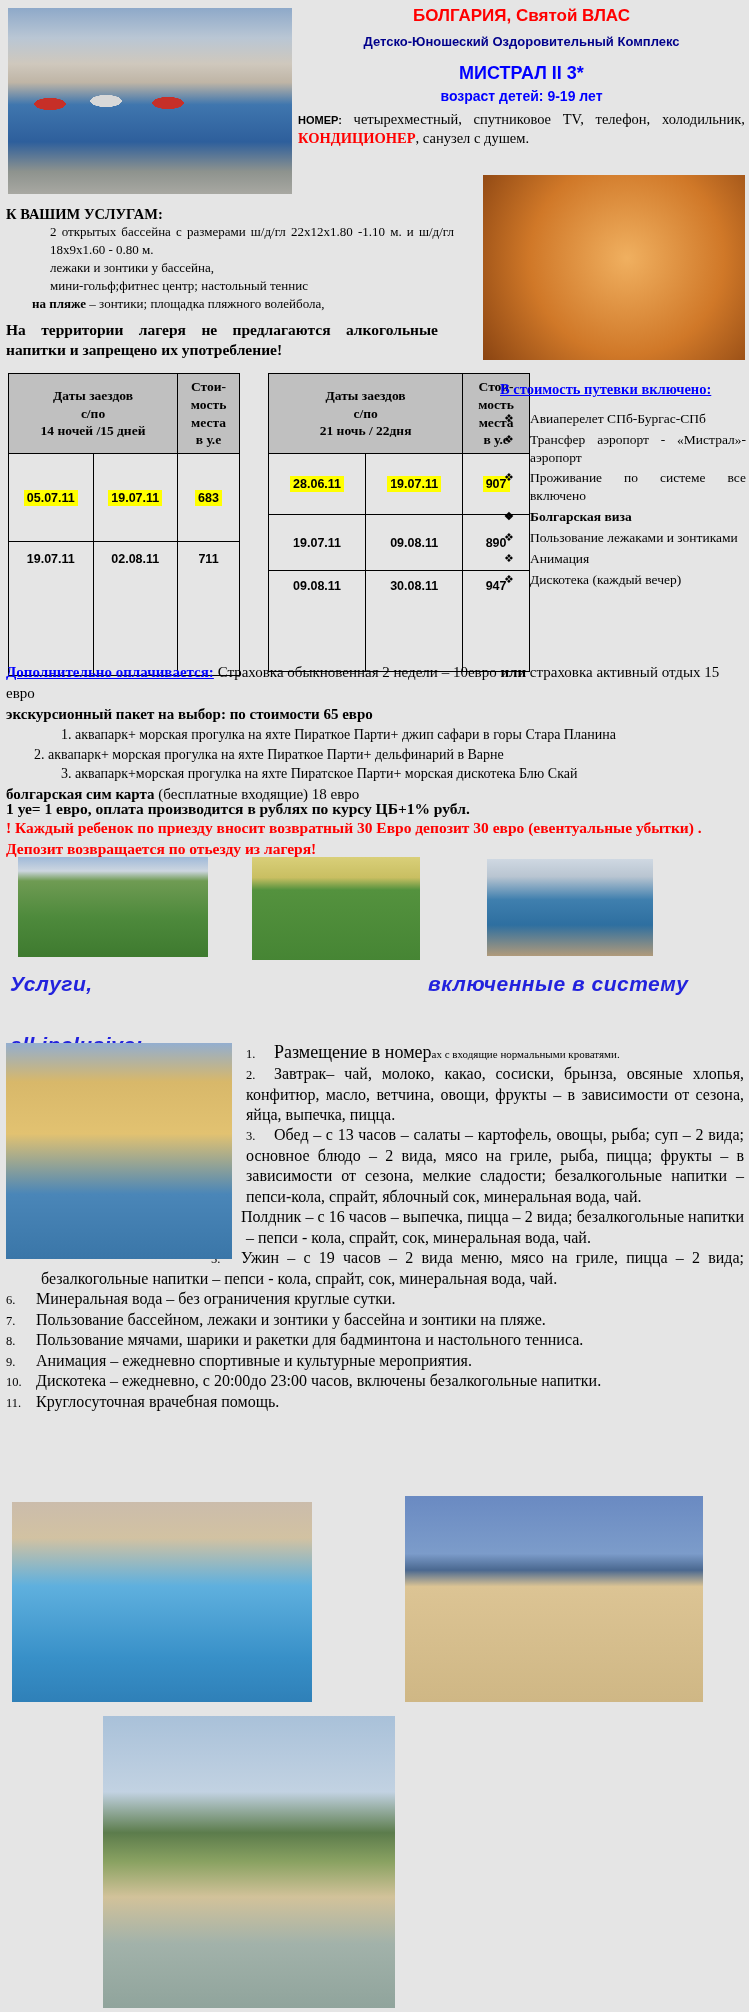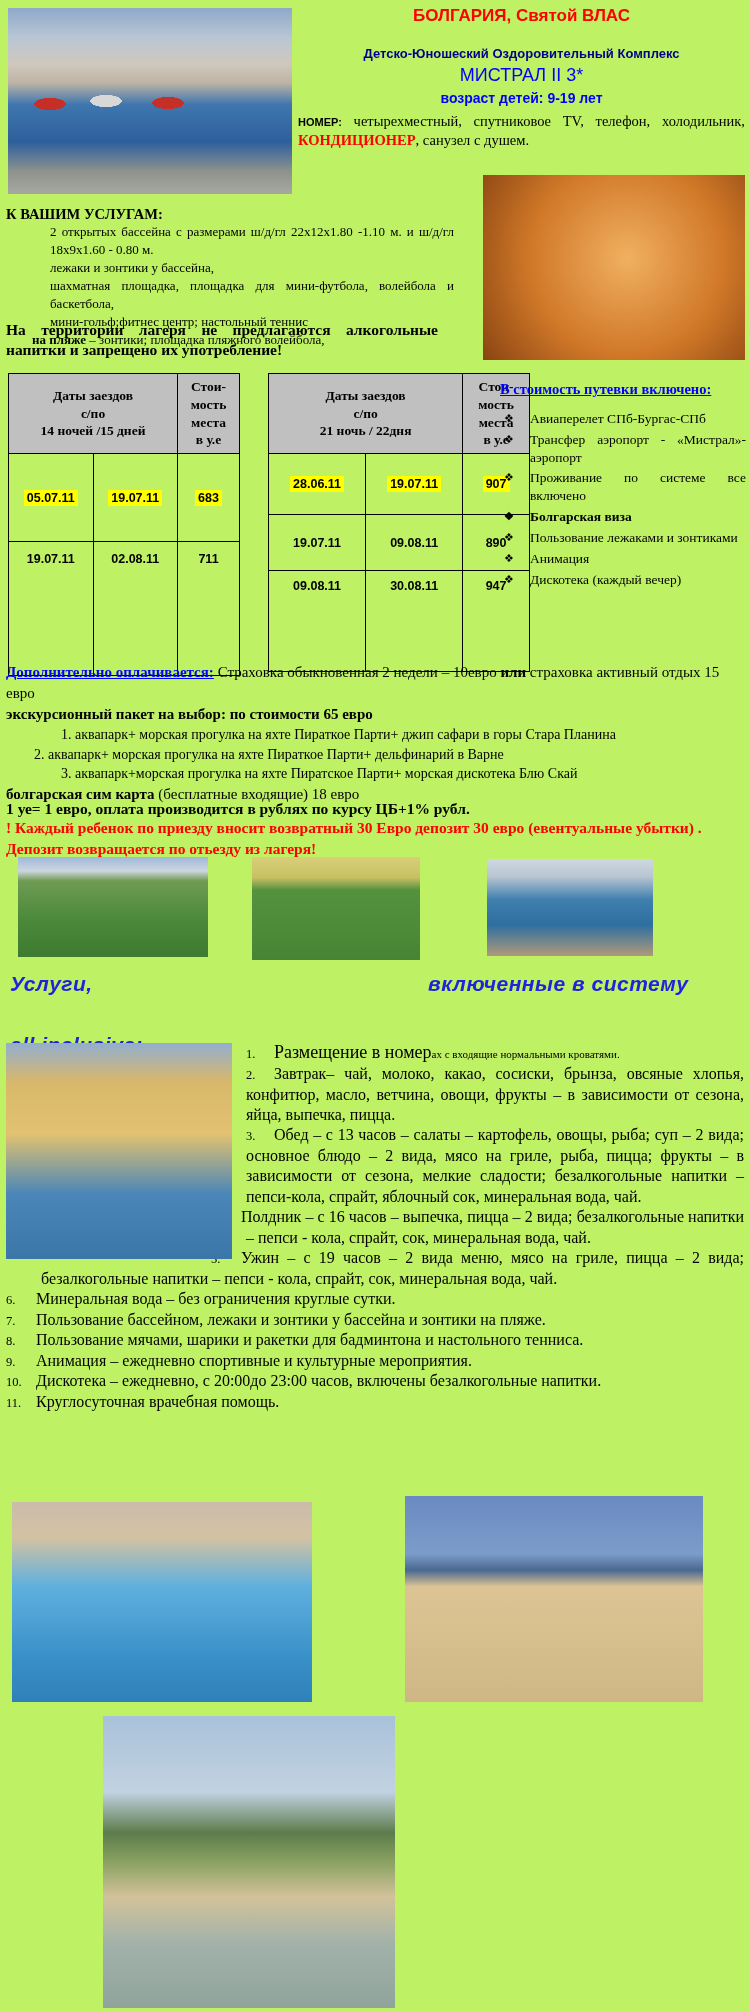--- a/index.html
+++ b/index.html
@@ -1,16 +1,16 @@
 <!DOCTYPE html>
 <html><head>
 <meta charset="utf-8">
 <style>
   html,body{margin:0;padding:0;background:#fff;}
-  .page{position:relative;width:749px;height:2012px;background:#bef264;overflow:hidden;
+  .page{position:relative;width:749px;height:2012px;background:#e5e5e5;overflow:hidden;
         font-family:"Liberation Serif",serif;color:#000;}
   .abs{position:absolute;}
 
   
   .photo{position:absolute;overflow:hidden;}
   .ph-pool-top{left:8px;top:8px;width:284px;height:186px;
     background:
       radial-gradient(ellipse 26px 10px at 42px 96px,#c62f28 60%,rgba(0,0,0,0) 61%),
       radial-gradient(ellipse 26px 10px at 98px 93px,#d8d8d8 60%,rgba(0,0,0,0) 61%),
       radial-gradient(ellipse 26px 10px at 160px 95px,#c62f28 60%,rgba(0,0,0,0) 61%),
@@ -32,23 +32,23 @@
     background:linear-gradient(180deg,#6a8ac2 0%,#7c9cca 28%,#4a6890 36%,#dcc494 44%,#cfb785 100%);}
   .ph-beach-big{left:103px;top:1716px;width:292px;height:292px;
     background:linear-gradient(180deg,#a9c1d9 0%,#c2d2e2 26%,#5c7c4c 40%,#8aa262 50%,
                                #d2c29a 62%,#a2b2aa 78%,#90a49c 100%);}
 
   
   .header{left:298px;top:6px;width:447px;}
   .hdr-title{font-family:"Liberation Sans",sans-serif;font-weight:bold;font-size:17px;
              color:#FF0000;text-align:center;}
   .hdr-sub{font-family:"Liberation Sans",sans-serif;font-weight:bold;font-size:13px;
-           color:#00008B;text-align:center;margin-top:20px;}
-  .hdr-hotel{font-family:"Liberation Sans",sans-serif;font-weight:normal;font-size:18px;
-             color:#0000FF;text-align:center;margin-top:4px;}
+           color:#00008B;text-align:center;margin-top:8px;}
+  .hdr-hotel{font-family:"Liberation Sans",sans-serif;font-weight:bold;font-size:18px;
+             color:#0000FF;text-align:center;margin-top:14px;}
   .hdr-age{font-family:"Liberation Sans",sans-serif;font-weight:bold;font-size:14px;
            color:#0000FF;text-align:center;margin-top:4px;}
   .hdr-par{font-size:14.5px;line-height:1.32;text-align:justify;margin-top:6px;}
   .lbl{font-family:"Liberation Sans",sans-serif;font-weight:bold;font-size:11px;}
   .ac{color:#FF0000;font-weight:bold;}
 
   
   .services{left:6px;top:206px;width:470px;}
   .svc-title{font-weight:bold;font-size:14.5px;}
   .svc-line{margin-left:44px;font-size:13px;line-height:1.38;text-align:justify;width:404px;}
@@ -119,21 +119,20 @@
     <div class="hdr-par">
       <span class="lbl">НОМЕР:</span>
       <span>четырехместный, спутниковое TV, телефон, холодильник, </span><span class="ac">КОНДИЦИОНЕР</span><span>, санузел с душем.</span>
     </div>
   </div>
 
   <div class="abs services">
     <div class="svc-title">К ВАШИМ УСЛУГАМ:</div>
     <div class="svc-line">2 открытых бассейна с размерами ш/д/гл 22х12х1.80 -1.10 м. и ш/д/гл 18х9х1.60 - 0.80 м.</div>
     <div class="svc-line">лежаки и зонтики у бассейна,</div>
-    <div class="svc-line">шахматная площадка, площадка для мини-футбола, волейбола и баскетбола,</div>
     <div class="svc-line">мини-гольф;фитнес центр; настольный теннис</div>
     <div class="svc-beach">
       <span class="lbl2">на пляже</span><span> – зонтики; площадка пляжного волейбола,</span>
     </div>
   </div>
 
   <div class="abs warning">На территории лагеря не предлагаются алкогольные напитки и запрещено их употребление!</div>
 
   <table class="pt pt1 abs">
     <tbody>

